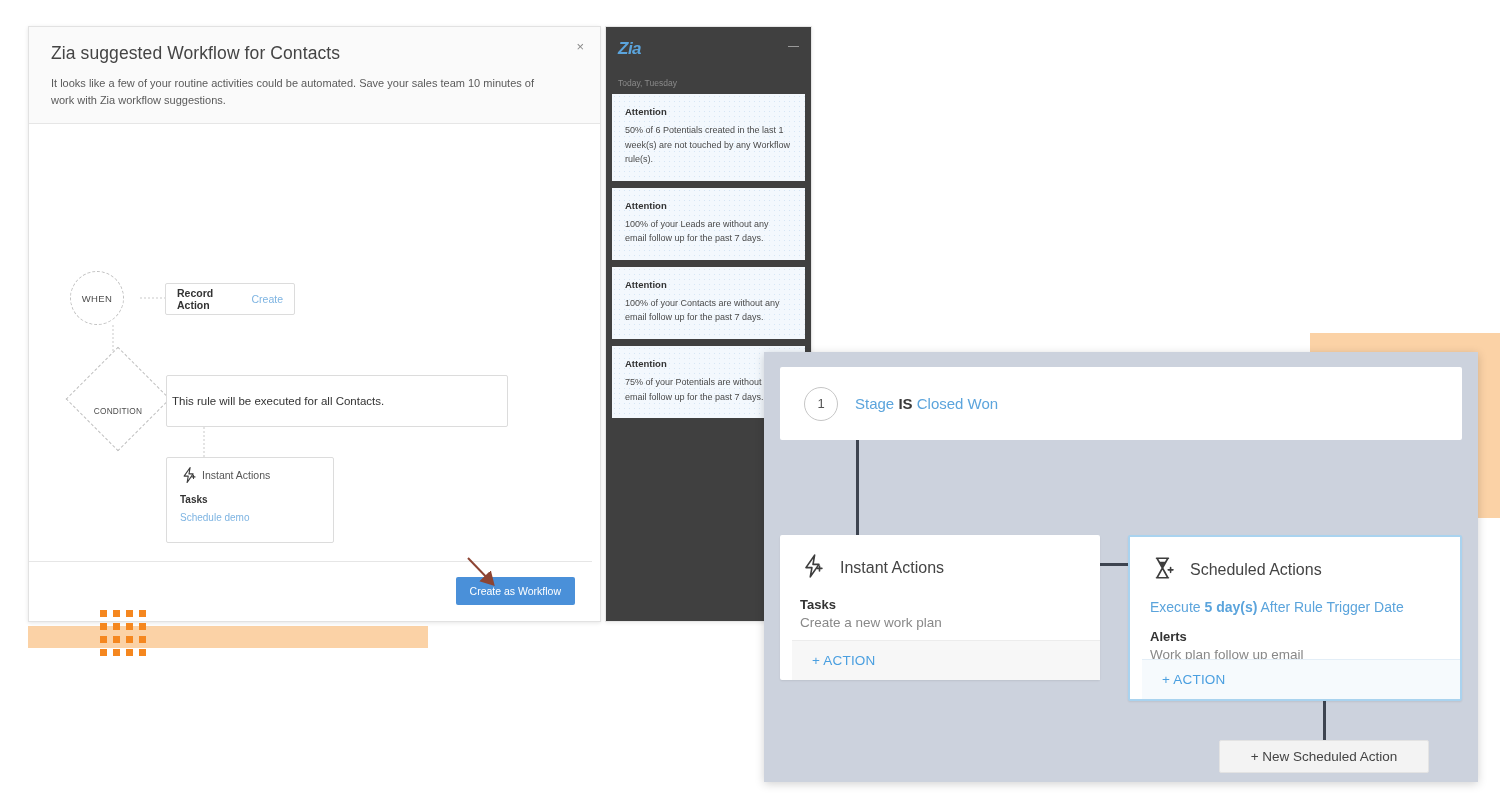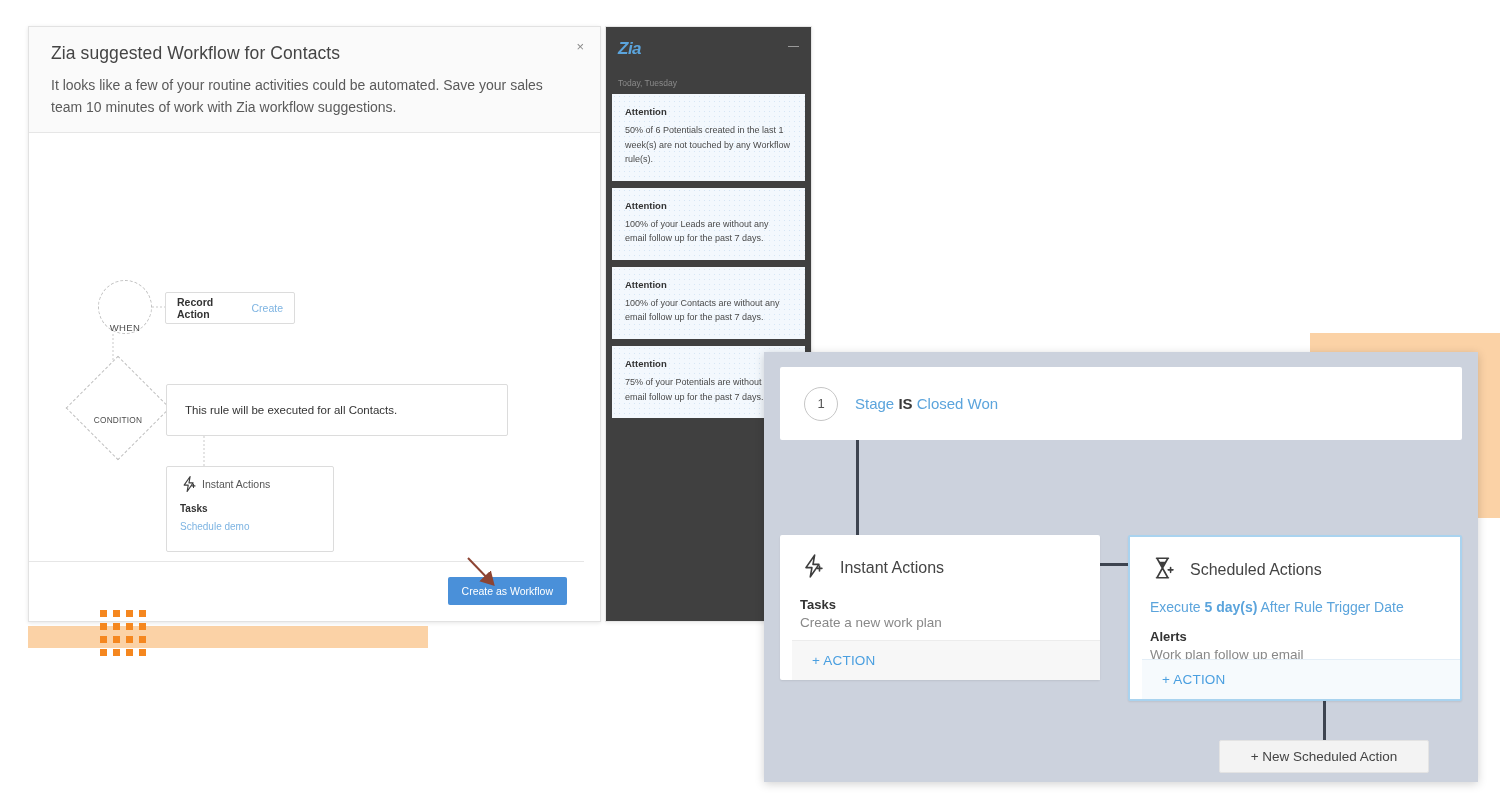--- a/index.html
+++ b/index.html
@@ -40,73 +40,73 @@
   #modal-header {
     padding: 16px 22px 14px 22px;
     background: #fafafa;
     border-bottom: 1px solid #e6e6e6;
     position: relative;
   }
   #modal-title {
     font-size: 17.5px; color: #444; font-weight: 400; letter-spacing: .1px;
   }
   #modal-sub {
-    margin-top: 11px; font-size: 14px; color: #5a5a5a;
+    margin-top: 11px; font-size: 11px; color: #5a5a5a;
     line-height: 1.55; width: 505px;
   }
   #modal-close {
     position: absolute; right: 16px; top: 13px;
     font-size: 13px; color: #8a8a8a; cursor: pointer; line-height: 1;
   }
   #modal-body { position: relative; height: 448px; }
   #modal-footer {
-    position: absolute; left: 0; right: 16px; bottom: 0; height: 60px;
+    position: absolute; left: 0; right: 8px; bottom: 0; height: 60px;
     border-top: 1px solid #e6e6e6; background: #fff;
   }
   #create-wf-btn {
     position: absolute; right: 17px; top: 15px;
     background: #4a90d9; color: #fff;
     font-size: 10.5px; padding: 8px 14px;
     border: none; cursor: pointer; border-radius: 2px;
     font-family: "Liberation Sans", sans-serif;
   }
   
   #pointer-arrow { position: absolute; left: 440px; top: 545px; width: 120px; height: 80px; }
 
   
   .flow-node-box {
     position: absolute; background: #fff;
     border: 1px solid #dcdcdc; border-radius: 2px;
   }
   #when-circle {
-    position: absolute; left: 69px; top: 147px;
+    position: absolute; left: 41px; top: 147px;
     width: 54px; height: 54px; border-radius: 50%;
     border: 1px dashed #bfbfbf; background: #fff;
-    display: flex; align-items: flex-end; justify-content: center;
+    display: flex; align-items: center; justify-content: center;
     font-size: 9.5px; color: #4d4d4d; letter-spacing: .4px;
   }
   #record-action-box {
     left: 136px; top: 159px; width: 130px; height: 32px;
     display: flex; align-items: center; padding: 0 11px; gap: 18px;
   }
   .ra-label { font-size: 10.5px; color: #333; font-weight: bold; }
   .ra-value { font-size: 10.5px; color: #7eb4e2; }
   #cond-diamond {
     position: absolute; left: 52px; top: 238px;
     width: 74px; height: 74px;
     border: 1px dashed #bfbfbf; background: #fff;
     transform: rotate(45deg);
   }
   #cond-label {
     position: absolute; left: 48px; top: 268px; width: 82px;
     text-align: center; font-size: 8.3px; color: #4d4d4d; letter-spacing: .2px; margin-top: 14px;
   }
   #cond-box {
     left: 137px; top: 251px; width: 342px; height: 52px;
-    display: flex; align-items: center; padding: 0 18px;
+    display: flex; align-items: center; padding: 0 5px;
   }
   #cond-box span { font-size: 11.5px; color: #333; }
   #instant-box {
     left: 137px; top: 333px; width: 168px; height: 86px;
     padding: 11px 13px;
   }
   #instant-head { display: flex; align-items: center; gap: 8px; padding-left: 22px; }
   #instant-head .lbl { font-size: 10.5px; color: #555; }
   #instant-tasks { margin-top: 13px; font-size: 10px; color: #333; font-weight: bold; }
   #instant-link { margin-top: 7px; font-size: 10px; color: #7eb4e2; cursor: pointer; }

